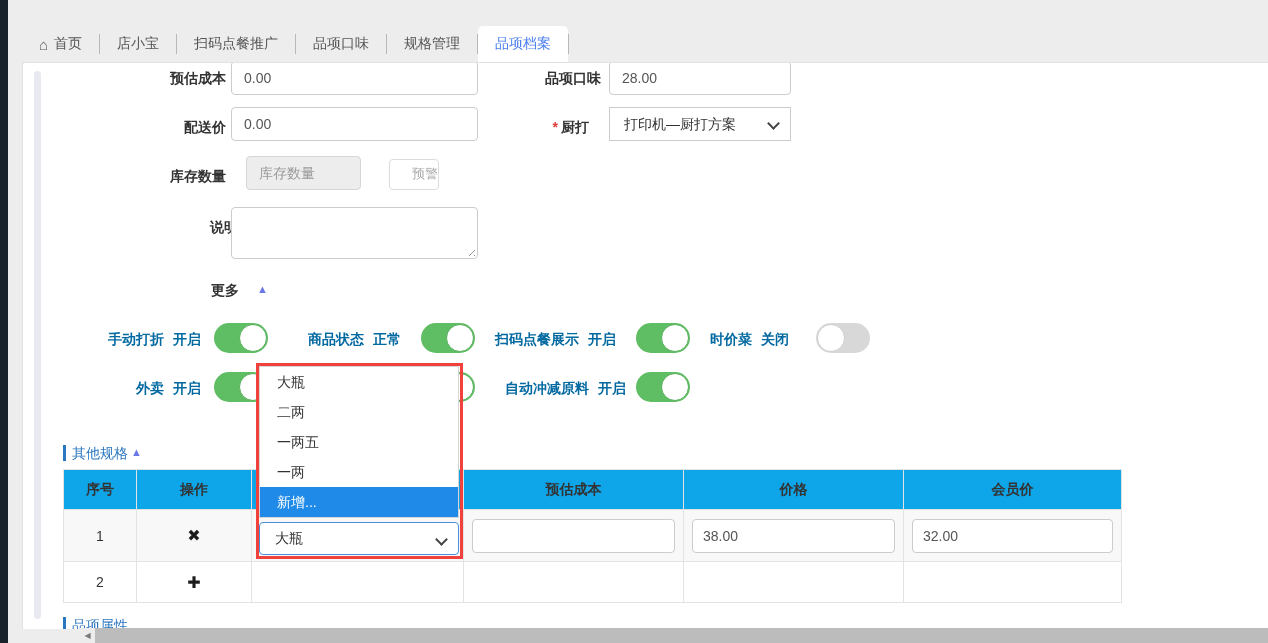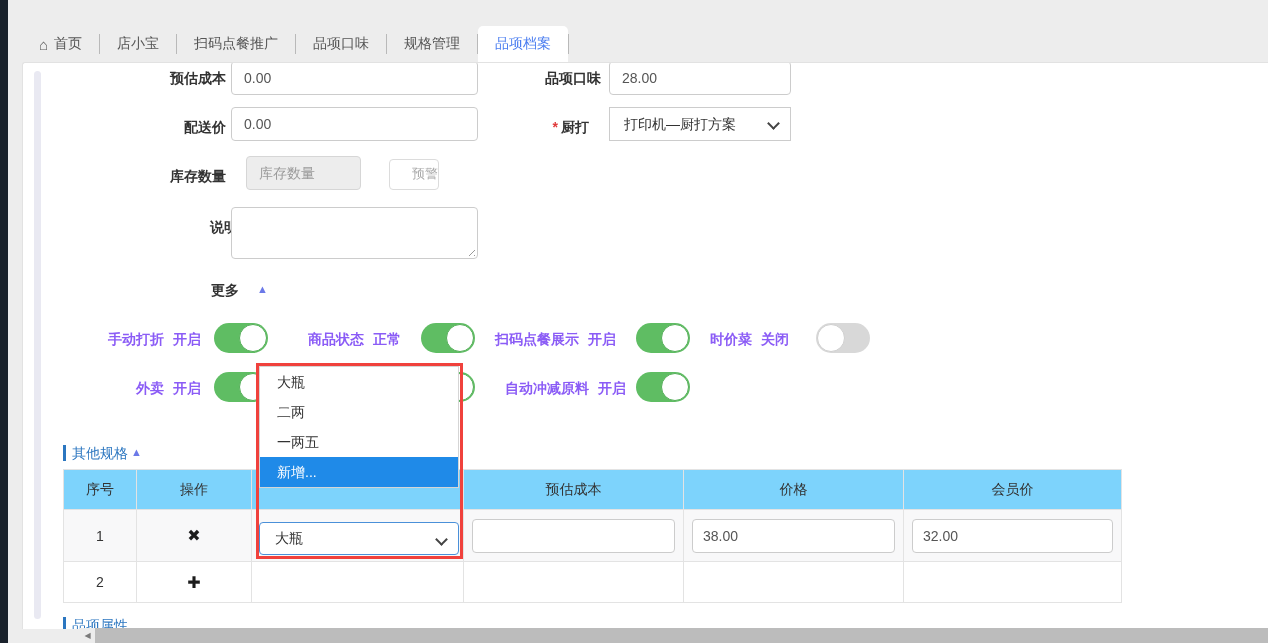--- a/index.html
+++ b/index.html
@@ -45,37 +45,37 @@
               box-sizing:border-box; font-family:inherit; font-size:14px; padding:4px 8px; outline:none; }
   .rhandle { position:absolute; right:3px; bottom:3px; width:9px; height:9px;
              background:repeating-linear-gradient(135deg,#9a9a9a 0 1px,transparent 1px 4px);
              clip-path:polygon(100% 0,100% 100%,0 100%); }
   .more-label { position:absolute; left:176px; top:219px; width:40px; text-align:right;
                 font-size:14px; font-weight:bold; color:#333; cursor:pointer; }
   .up-arrow { position:absolute; color:#6b79e8; font-size:11px; cursor:pointer; }
 
   
   .tglabel { position:absolute; height:20px; line-height:20px; font-size:14px; font-weight:bold;
-             color:#8b5cf6; text-align:right; white-space:nowrap; }
+             color:#0369a1; text-align:right; white-space:nowrap; }
   .tgstate { margin-left:9px; }
   .switch { position:absolute; width:54px; height:30px; border-radius:15px; cursor:pointer; }
   .switch.on { background:#5fbd63; }
   .switch.off { background:#d8d8d8; }
   .knob { position:absolute; top:1px; width:28px; height:28px; border-radius:50%; background:#fff; box-sizing:border-box; }
   .switch.on .knob { right:1px; border:1px solid #54ae58; }
   .switch.off .knob { left:1px; border:1px solid #cfcfcf; }
 
   
   .sec-title { position:absolute; height:16px; line-height:16px; font-size:14px; color:#2b76c0;
                border-left:3px solid #2b76c0; padding-left:6px; white-space:nowrap; }
 
   
   .spec-table { position:absolute; left:40px; top:406px; width:1058px; border-collapse:collapse; table-layout:fixed; }
   .spec-table td { border:1px solid #e3e3e3; font-size:14px; color:#333; text-align:center; vertical-align:middle; }
-  .thead td { height:39px; font-weight:normal; background:#7dd3fc; }
+  .thead td { height:39px; font-weight:bold; background:#0ea5e9; }
   .trow1 td { height:51px; background:#f8f8f9; }
   .trow2 td { height:40px; background:#fff; }
   .op { font-weight:bold; font-size:16px; color:#1c1c1c; cursor:pointer; }
   .cellinput { display:block; width:calc(100% - 16px); height:34px; margin:0 auto; border:1px solid #ccc;
                border-radius:4px; background:#fff; font-size:14px; color:#555; padding:0 10px;
                box-sizing:border-box; font-family:inherit; outline:none; }
 
   
   .dd-list { position:absolute; left:236px; top:303px; width:200px; background:#fff;
              border:1px solid #d5d5d5; box-sizing:border-box; z-index:20; }
@@ -243,20 +243,21 @@
             <td></td>
             <td></td>
       </tr>
     </tbody>
       </table>
 
     <div class="dd-list">
       <div class="dd-opt">大瓶</div>
       <div class="dd-opt">二两</div>
       <div class="dd-opt">一两五</div>
+      <div class="dd-opt">一两</div>
       <div class="dd-opt add">新增...</div>
     </div>
     <div class="dd-select">
       <span>大瓶</span>
       <span class="chev"></span>
     </div>
     <div class="annotation"></div>
 
     <div class="sec-title" style="left:40px;top:554px">品项属性</div>
   </div>

